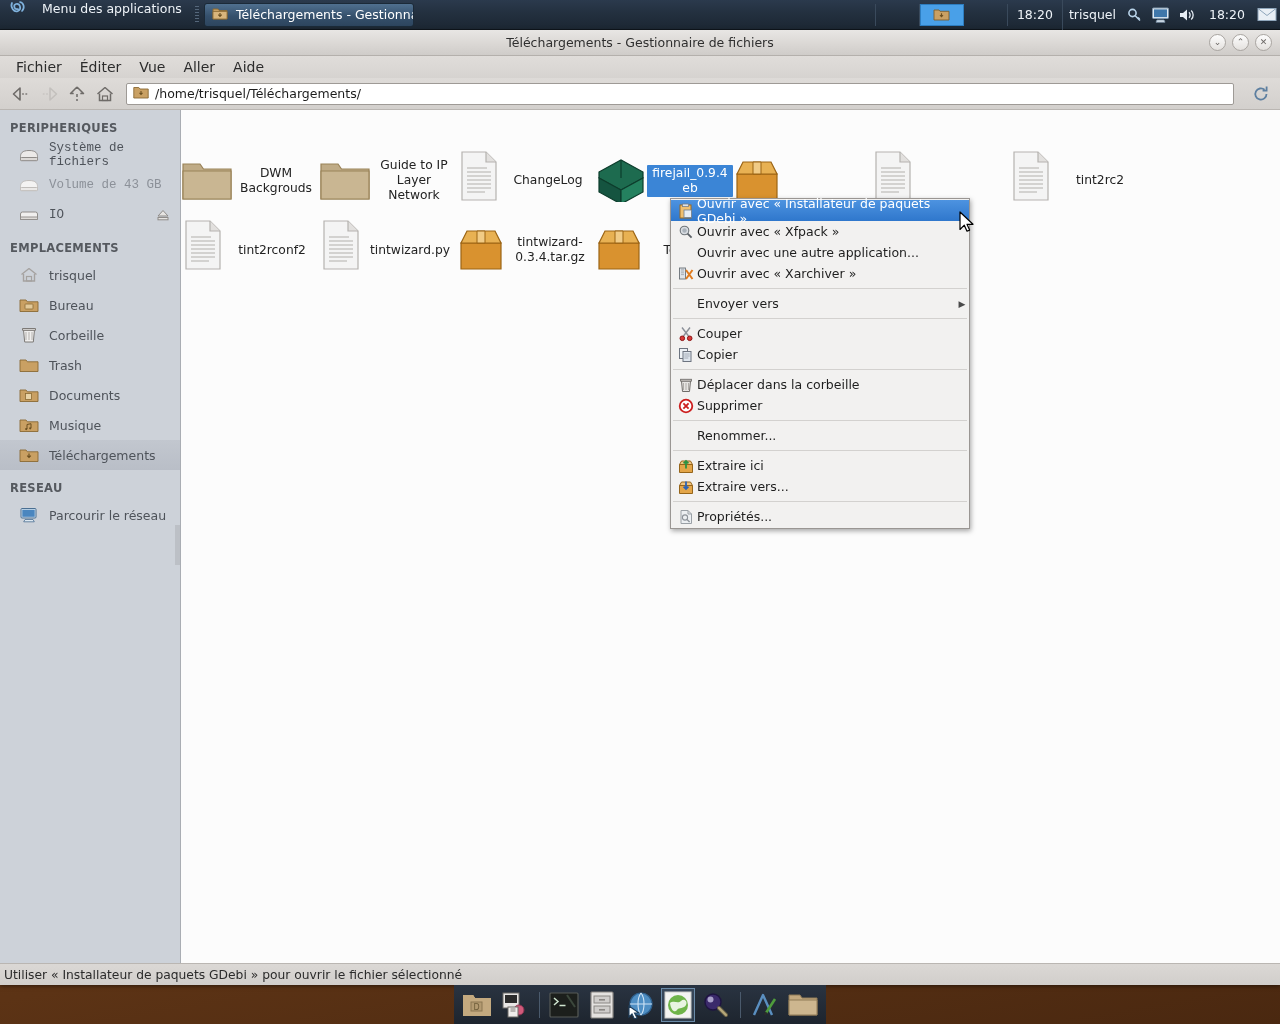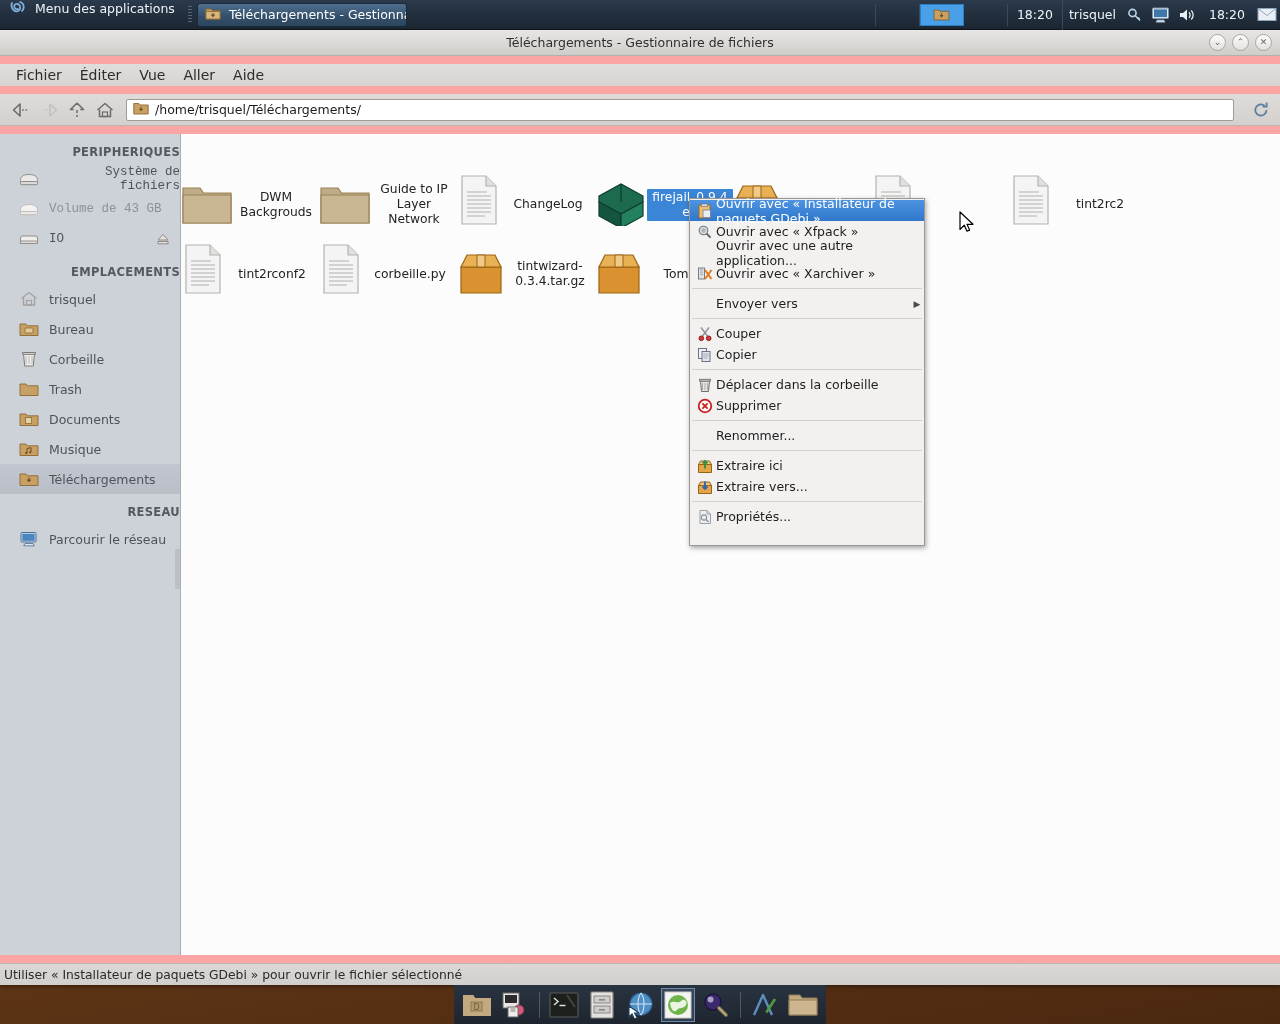--- a/index.html
+++ b/index.html
@@ -15,21 +15,21 @@
   }
   
   #top-panel {
     position: absolute; top: 0; left: 0; width: 1280px; height: 30px;
     background: linear-gradient(180deg, #2b3a4d 0%, #23303f 45%, #1c2733 100%);
     border-bottom: 1px solid #0f161d;
     display: flex; align-items: center;
     color: #e8eef4;
   }
   .appmenu {
-    display: flex; align-items: center; gap: 8px;
+    display: flex; align-items: center; gap: 15px;
     padding: 0 10px 13px 8px; height: 30px;
   }
   .appmenu .label { font-size: 12.5px; color: #eef3f8; }
   .tl-logo { width: 19px; height: 19px; position: relative; }
   .tl-logo svg { display: block; }
   .panel-grip {
     width: 4px; height: 18px; margin: 0 3px;
     background-image: repeating-linear-gradient(180deg, #55677b 0 1px, transparent 1px 3px);
   }
   .taskbtn {
@@ -53,24 +53,23 @@
     background: #49a0e8; border: 1px solid #2d7dc0;
   }
   .ws-wide { width: 44px; }
   .clock { font-size: 12.5px; color: #eef3f8; padding: 0 9px; }
   .username { font-size: 12.5px; color: #eef3f8; padding: 0 6px; }
   .tray-ico { width: 22px; height: 22px; display:flex; align-items:center; justify-content:center; margin: 0 2px; }
 
   
   #fm-window {
     position: absolute; left: 0; top: 30px; width: 1280px; height: 955px;
-    background: #fca5a5;
+    background: #0f766e;
     display: flex; flex-direction: column;
     box-shadow: 0 1px 4px rgba(0,0,0,.5);
-    gap: 8px;
   }
   #titlebar {
     height: 26px; position: relative;
     background: linear-gradient(180deg, #e8e6e4 0%, #dcd9d6 50%, #cfccc9 100%);
     border-bottom: 1px solid #b4b0ac;
     display: flex; align-items: center; justify-content: center;
   }
   #titlebar .title { font-size: 12.5px; color: #2f2f2f; }
   .wbtns { position: absolute; right: 8px; top: 4px; display: flex; gap: 6px; }
   .wbtn {
@@ -104,21 +103,20 @@
 
   #body-area { flex: 1; display: flex; min-height: 0; }
 
   
   #sidebar {
     width: 181px; background: #cdd2d9;
     border-right: 1px solid #a9adb3;
     font-size: 12.5px; color: #4b5058;
     position: relative;
     overflow: hidden;
-    text-align: right;
   }
   .sb-head {
     font-weight: bold; font-size: 11.5px; color: #55595f;
     padding: 11px 0 5px 10px; letter-spacing: .3px;
   }
   .sb-item {
     display: flex; align-items: center; gap: 9px;
     height: 30px; padding-left: 18px; color: #4e535a;
   }
   .sb-item.selected { background: linear-gradient(180deg,#c2c7cf 0%, #b9bec7 100%); }
@@ -156,28 +154,27 @@
 
   #statusbar {
     height: 22px; background: linear-gradient(180deg,#dbd8d5 0%,#d1cecb 100%);
     border-top: 1px solid #bab6b2;
     display: flex; align-items: center; padding-left: 4px;
     font-size: 12.3px; color: #2b2b2b;
   }
 
   
   #ctxmenu {
-    position: absolute; left: 670px; top: 198px; width: 236px;
+    position: absolute; left: 670px; top: 198px; width: 300px;
     background: #f2f1f0;
     border: 1px solid #9a9693;
     box-shadow: 1px 2px 5px rgba(0,0,0,.35);
-    padding: 1px 0 18px 0;
+    padding: 1px 0 1px 0;
     z-index: 50;
     font-size: 12.5px;
-    margin-left: 19px;
   }
   .cm-item {
     display: flex; align-items: center; height: 21px;
     padding-left: 4px; color: #1e1e1e;
   }
   .cm-item.hl {
     background: linear-gradient(180deg,#4d93e0 0%,#2f77cc 100%);
     color: #ffffff;
   }
   .cm-ico { width: 22px; height: 18px; flex:none; display:flex;align-items:center;justify-content:center; }
@@ -571,21 +568,21 @@
         <div class="fitem">
           <span class="glyph">
             <svg width="44" height="52" viewBox="0 0 44 52">
               <path d="M5 2h24l10 10v38H5z" fill="#f4f4f4" stroke="#b5b2af" stroke-width="1.2"></path>
               <path d="M29 2v10h10" fill="#e2e0de" stroke="#b5b2af" stroke-width="1.2"></path>
               <g stroke="#c8c6c4" stroke-width="1.4">
                 <path d="M10 18h20M10 22h24M10 26h24M10 30h24M10 34h24M10 38h24M10 42h18"></path>
               </g>
             </svg>
           </span>
-          <span class="fname">corbeille.py</span>
+          <span class="fname">tintwizard.py</span>
         </div>
 
         <div class="fitem">
           <span class="glyph">
             <svg width="48" height="44" viewBox="0 0 48 44">
               <path d="M4 16h40v26H4z" fill="#d9922f" stroke="#9b6415" stroke-width="1.2"></path>
               <path d="M4 16l6-12h28l6 12z" fill="#e8b153" stroke="#9b6415" stroke-width="1.2"></path>
               <path d="M20 4h8v12h-8z" fill="#f1cb86" stroke="#9b6415" stroke-width="1"></path>
             </svg>
           </span>

